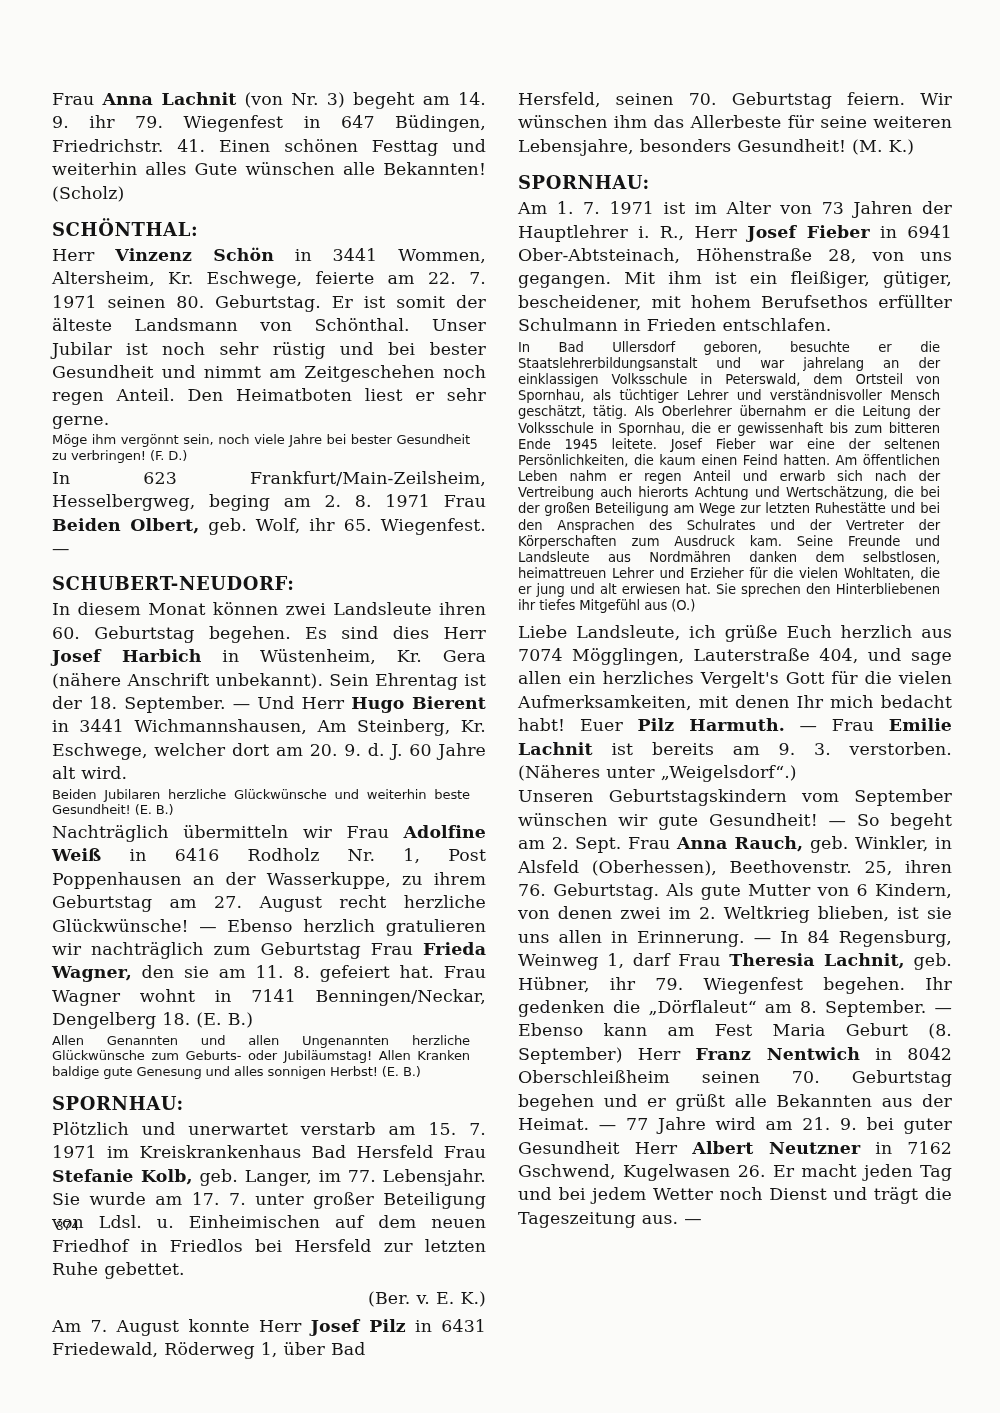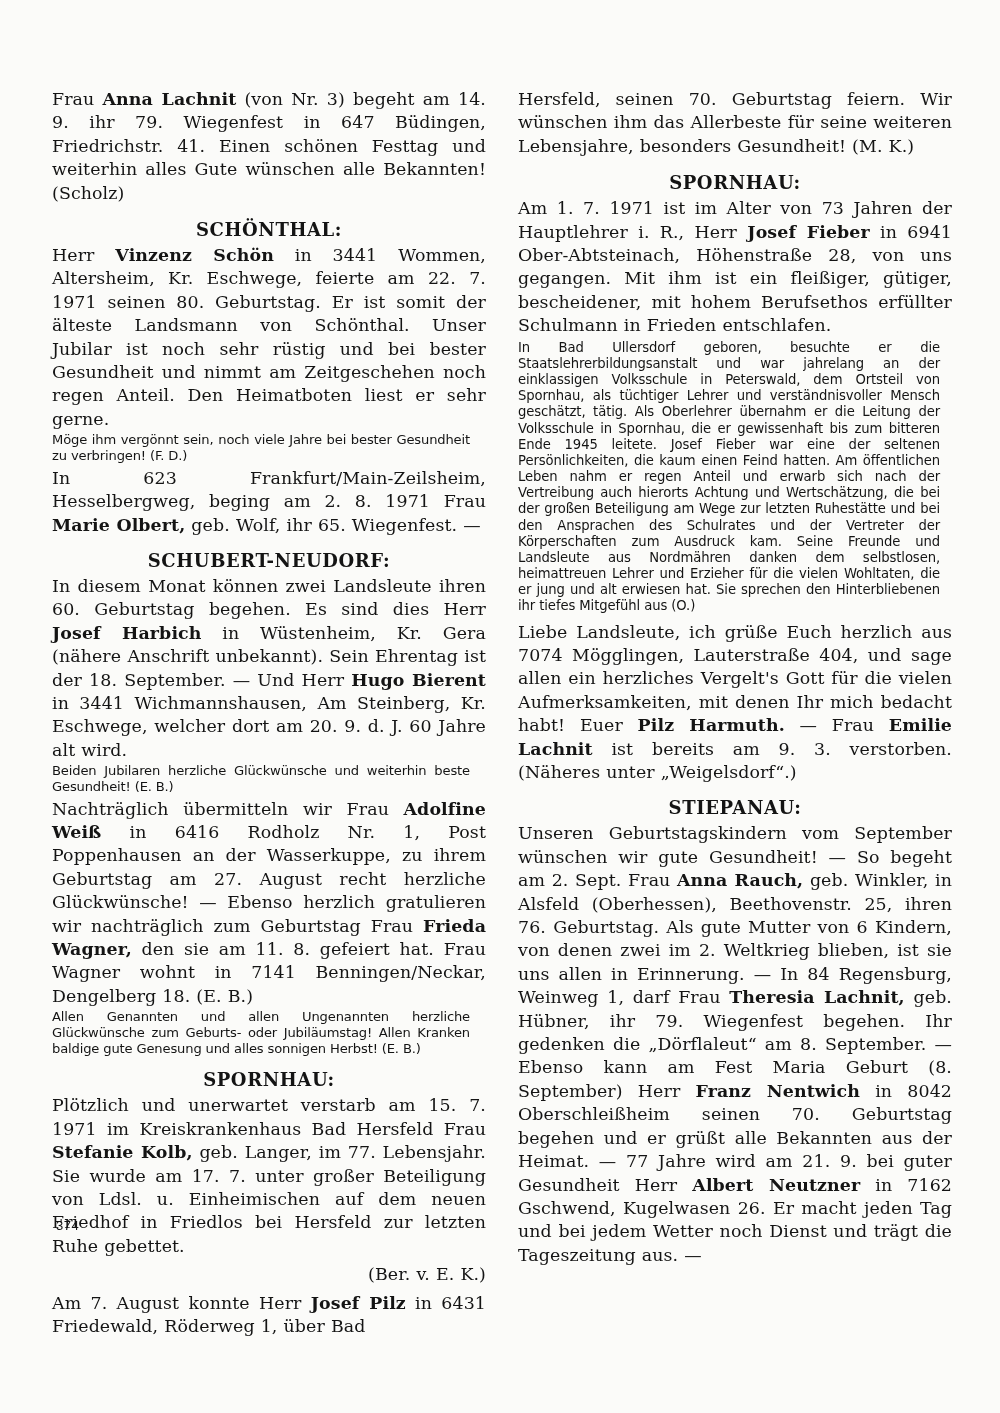--- a/index.html
+++ b/index.html
@@ -63,21 +63,20 @@
     text-align: justify;
     margin: 2px 12px 6px 0;
     letter-spacing: -0.1px;
   }
   .heading {
     font-family: "DejaVu Serif", serif;
     font-weight: bold;
     font-size: 18px;
     letter-spacing: 0.6px;
     margin: 13px 0 4px 0;
-    text-align: center;
   }
   .heading.first {
     margin-top: 14px;
   }
   b, strong { font-weight: bold; }
   .right {
     text-align: right;
   }
   .pageno {
     position: absolute;
@@ -93,40 +92,39 @@
 <body>
 
 <div class="page">
   <div class="columns">
 
     <div class="col">
       <p class="para">Frau <b>Anna Lachnit</b> (von Nr. 3) begeht am 14. 9. ihr 79. Wiegenfest in 647 Büdingen, Friedrichstr. 41. Einen schönen Festtag und weiterhin alles Gute wünschen alle Bekannten! (Scholz)</p>
       <div class="heading first">SCHÖNTHAL:</div>
       <p class="para">Herr <b>Vinzenz Schön</b> in 3441 Wommen, Altersheim, Kr. Eschwege, feierte am 22. 7. 1971 seinen 80. Geburtstag. Er ist somit der älteste Landsmann von Schönthal. Unser Jubilar ist noch sehr rüstig und bei bester Gesundheit und nimmt am Zeitgeschehen noch regen Anteil. Den Heimatboten liest er sehr gerne.</p>
       <p class="small">Möge ihm vergönnt sein, noch viele Jahre bei bester Gesundheit zu verbringen! (F. D.)</p>
-      <p class="para">In 623 Frankfurt/Main-Zeilsheim, Hesselbergweg, beging am 2. 8. 1971 Frau <b>Marie Olbert,</b> geb. Wolf, ihr 65. Wiegenfest. —</p>
+      <p class="para">In 623 Frankfurt/Main-Zeilsheim, Hesselbergweg, beging am 2. 8. 1971 Frau <b>Beiden Olbert,</b> geb. Wolf, ihr 65. Wiegenfest. —</p>
       <div class="heading">SCHUBERT-NEUDORF:</div>
       <p class="para">In diesem Monat können zwei Landsleute ihren 60. Geburtstag begehen. Es sind dies Herr <b>Josef Harbich</b> in Wüstenheim, Kr. Gera (nähere Anschrift unbekannt). Sein Ehrentag ist der 18. September. — Und Herr <b>Hugo Bierent</b> in 3441 Wichmannshausen, Am Steinberg, Kr. Eschwege, welcher dort am 20. 9. d. J. 60 Jahre alt wird.</p>
       <p class="small">Beiden Jubilaren herzliche Glückwünsche und weiterhin beste Gesundheit! (E. B.)</p>
       <p class="para">Nachträglich übermitteln wir Frau <b>Adolfine Weiß</b> in 6416 Rodholz Nr. 1, Post Poppenhausen an der Wasserkuppe, zu ihrem Geburtstag am 27. August recht herzliche Glückwünsche! — Ebenso herzlich gratulieren wir nachträglich zum Geburtstag Frau <b>Frieda Wagner,</b> den sie am 11. 8. gefeiert hat. Frau Wagner wohnt in 7141 Benningen/Neckar, Dengelberg 18. (E. B.)</p>
       <p class="small">Allen Genannten und allen Ungenannten herzliche Glückwünsche zum Geburts- oder Jubiläumstag! Allen Kranken baldige gute Genesung und alles sonnigen Herbst! (E. B.)</p>
       <div class="heading">SPORNHAU:</div>
       <p class="para">Plötzlich und unerwartet verstarb am 15. 7. 1971 im Kreiskrankenhaus Bad Hersfeld Frau <b>Stefanie Kolb,</b> geb. Langer, im 77. Lebensjahr. Sie wurde am 17. 7. unter großer Beteiligung von Ldsl. u. Einheimischen auf dem neuen Friedhof in Friedlos bei Hersfeld zur letzten Ruhe gebettet.</p>
       <div class="spacer-sm"></div>
       <p class="para right">(Ber. v. E. K.)</p>
       <div class="spacer-sm"></div>
       <p class="para">Am 7. August konnte Herr <b>Josef Pilz</b> in 6431 Friedewald, Röderweg 1, über Bad</p>
     </div>
 
     <div class="col">
       <p class="para">Hersfeld, seinen 70. Geburtstag feiern. Wir wünschen ihm das Allerbeste für seine weiteren Lebensjahre, besonders Gesundheit! (M. K.)</p>
       <div class="heading first">SPORNHAU:</div>
       <p class="para">Am 1. 7. 1971 ist im Alter von 73 Jahren der Hauptlehrer i. R., Herr <b>Josef Fieber</b> in 6941 Ober-Abtsteinach, Höhenstraße 28, von uns gegangen. Mit ihm ist ein fleißiger, gütiger, bescheidener, mit hohem Berufsethos erfüllter Schulmann in Frieden entschlafen.</p>
       <p class="small-wide">In Bad Ullersdorf geboren, besuchte er die Staatslehrerbildungsanstalt und war jahrelang an der einklassigen Volksschule in Peterswald, dem Ortsteil von Spornhau, als tüchtiger Lehrer und verständnisvoller Mensch geschätzt, tätig. Als Oberlehrer übernahm er die Leitung der Volksschule in Spornhau, die er gewissenhaft bis zum bitteren Ende 1945 leitete. Josef Fieber war eine der seltenen Persönlichkeiten, die kaum einen Feind hatten. Am öffentlichen Leben nahm er regen Anteil und erwarb sich nach der Vertreibung auch hierorts Achtung und Wertschätzung, die bei der großen Beteiligung am Wege zur letzten Ruhestätte und bei den Ansprachen des Schulrates und der Vertreter der Körperschaften zum Ausdruck kam. Seine Freunde und Landsleute aus Nordmähren danken dem selbstlosen, heimattreuen Lehrer und Erzieher für die vielen Wohltaten, die er jung und alt erwiesen hat. Sie sprechen den Hinterbliebenen ihr tiefes Mitgefühl aus (O.)</p>
       <p class="para">Liebe Landsleute, ich grüße Euch herzlich aus 7074 Mögglingen, Lauterstraße 404, und sage allen ein herzliches Vergelt's Gott für die vielen Aufmerksamkeiten, mit denen Ihr mich bedacht habt! Euer <b>Pilz Harmuth.</b> — Frau <b>Emilie Lachnit</b> ist bereits am 9. 3. verstorben. (Näheres unter „Weigelsdorf“.)</p>
-      <div class="heading">STIEPANAU:</div>
       <p class="para">Unseren Geburtstagskindern vom September wünschen wir gute Gesundheit! — So begeht am 2. Sept. Frau <b>Anna Rauch,</b> geb. Winkler, in Alsfeld (Oberhessen), Beethovenstr. 25, ihren 76. Geburtstag. Als gute Mutter von 6 Kindern, von denen zwei im 2. Weltkrieg blieben, ist sie uns allen in Erinnerung. — In 84 Regensburg, Weinweg 1, darf Frau <b>Theresia Lachnit,</b> geb. Hübner, ihr 79. Wiegenfest begehen. Ihr gedenken die „Dörflaleut“ am 8. September. — Ebenso kann am Fest Maria Geburt (8. September) Herr <b>Franz Nentwich</b> in 8042 Oberschleißheim seinen 70. Geburtstag begehen und er grüßt alle Bekannten aus der Heimat. — 77 Jahre wird am 21. 9. bei guter Gesundheit Herr <b>Albert Neutzner</b> in 7162 Gschwend, Kugelwasen 26. Er macht jeden Tag und bei jedem Wetter noch Dienst und trägt die Tageszeitung aus. —</p>
     </div>
 
   </div>
 
   <div class="pageno">374</div>
 </div>
 
 </body></html>

